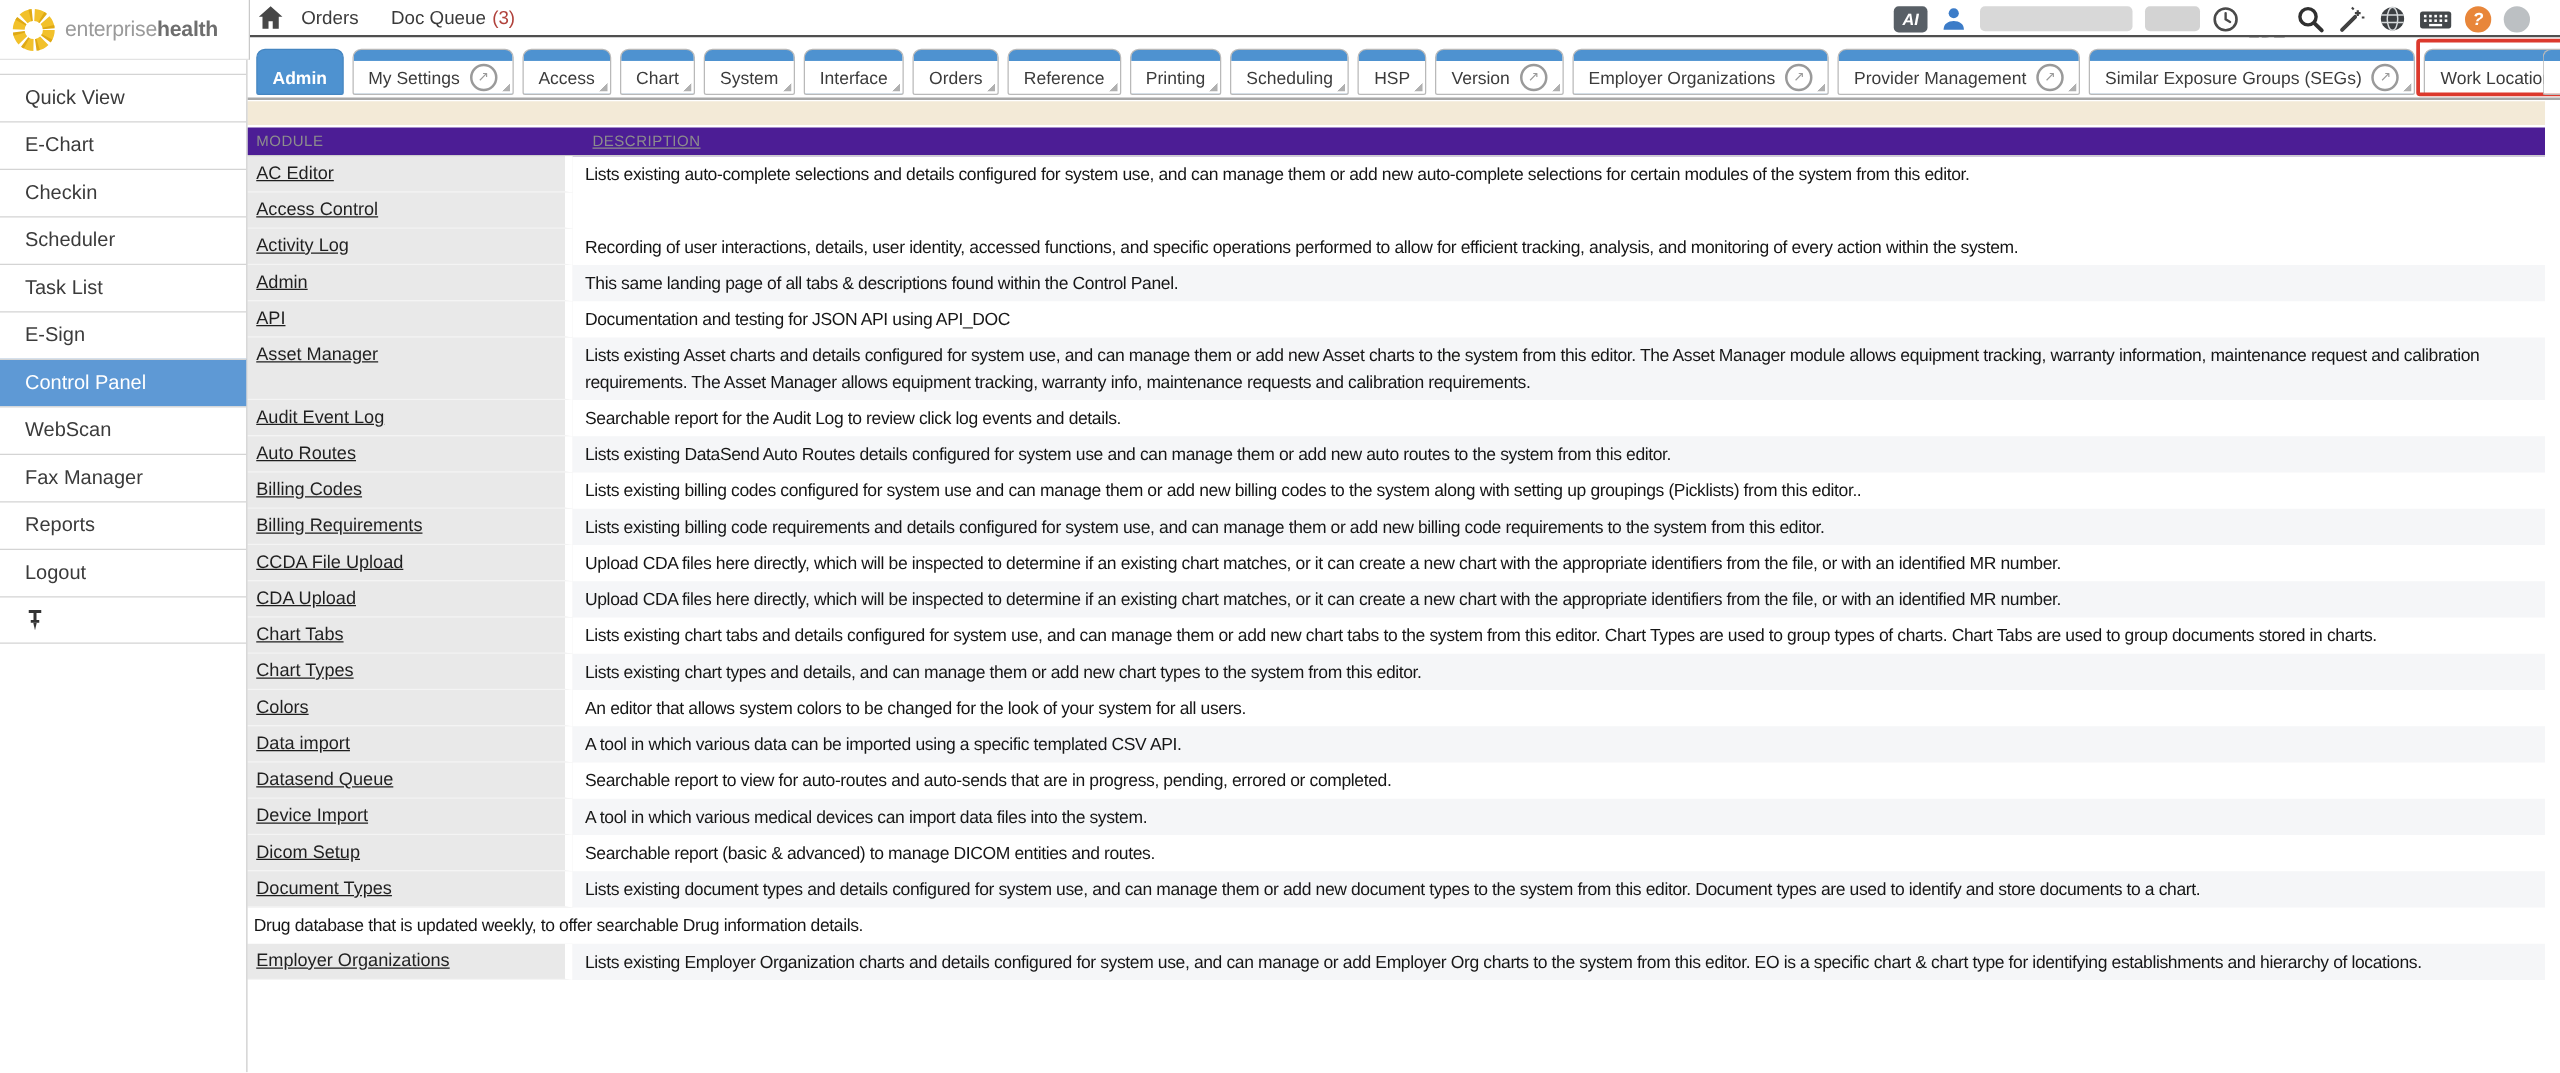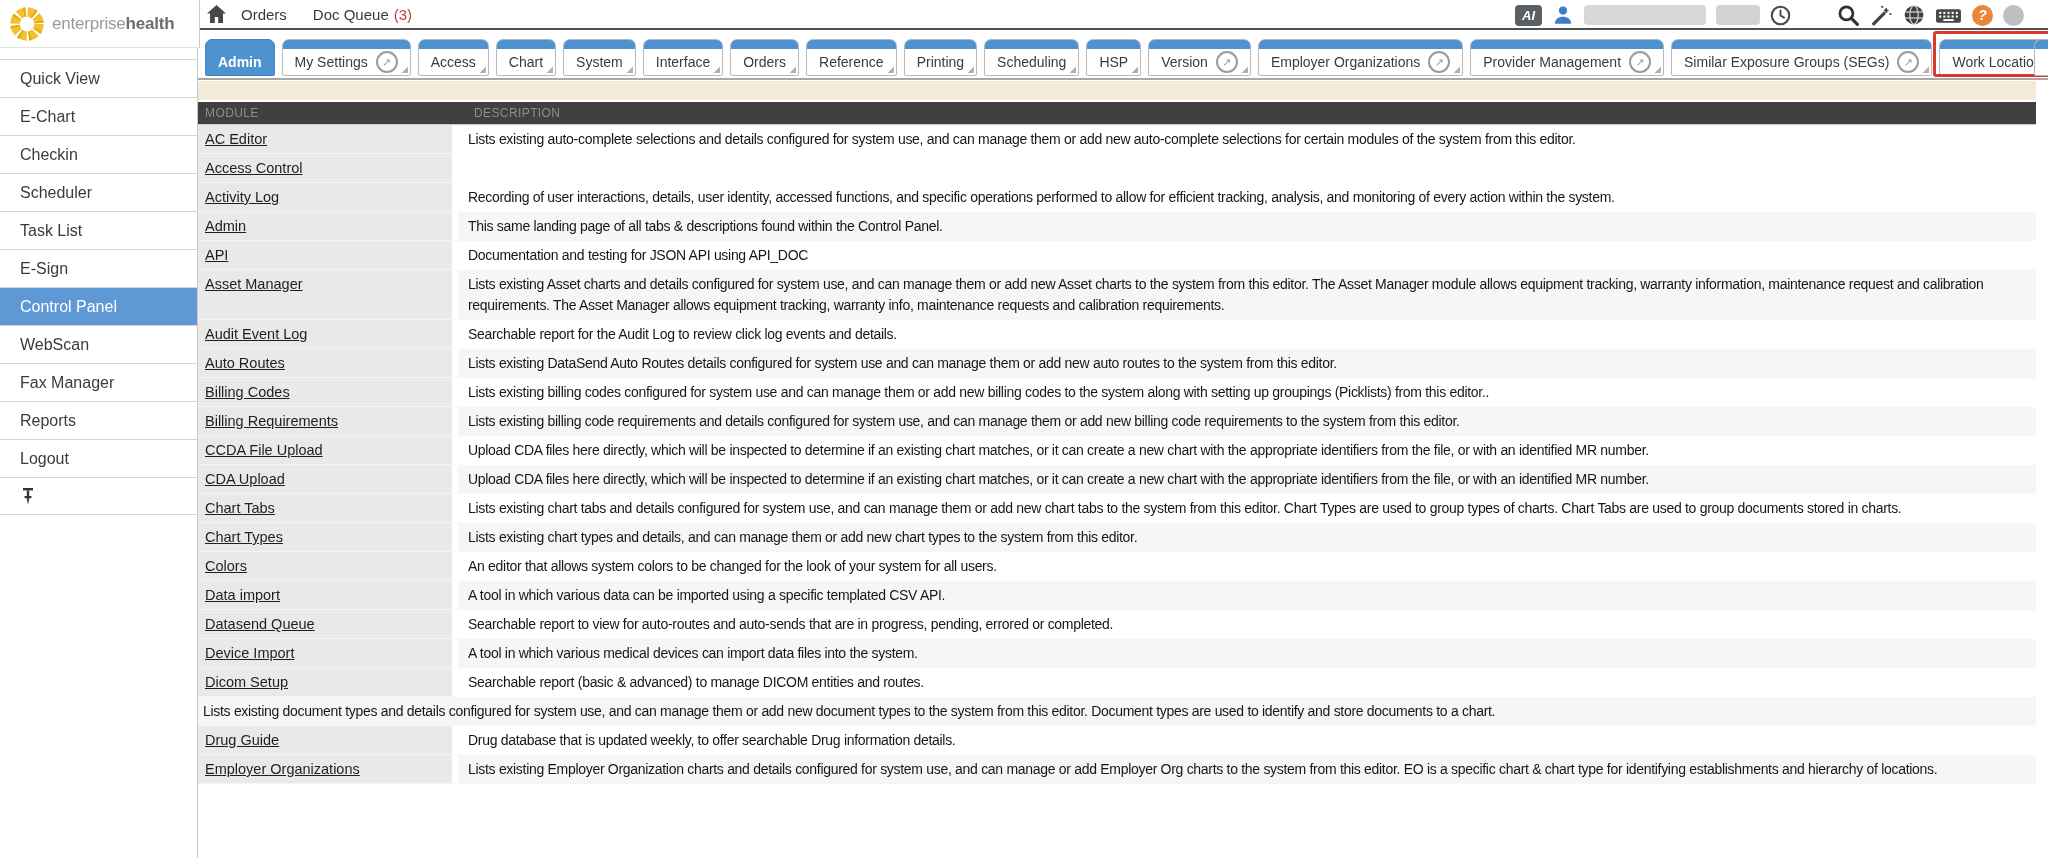--- a/index.html
+++ b/index.html
@@ -56,24 +56,24 @@
   .side-item { height:38px; box-sizing:border-box; border-top:1px solid #d4d4d4; display:flex; align-items:center;
                padding-left:20px; font-size:16px; color:#3b3b3b; cursor:pointer; }
   .side-item.active { background:#5e99d5; color:#fff; }
   .side-pin { height:38px; box-sizing:border-box; border-top:1px solid #d4d4d4; border-bottom:1px solid #d4d4d4;
               display:flex; align-items:center; padding-left:20px; cursor:pointer; }
 
   
   .content { position:absolute; left:183px; top:80px; right:0; bottom:0; background:#fff;
              box-sizing:border-box; padding:0 12px 0 10px; overflow:hidden; }
   .beige-bar { height:19px; margin-top:1px; margin-bottom:2px; background:#f3ead7; }
-  .thead { display:flex; height:22px; align-items:center; background:#404040; border-bottom:1px solid #cdcdcd;
+  .thead { display:flex; height:22px; align-items:center; background:#4c1d95; border-bottom:1px solid #cdcdcd;
            color:#8d8d8d; font-size:12px; letter-spacing:0.4px; }
   .th-mod { flex:0 0 271px; box-sizing:border-box; padding-left:12px; }
-  .th-desc { flex:1; padding-left:10px; }
+  .th-desc { flex:1; padding-left:10px;text-decoration:underline; }
   .trow { display:flex; min-height:29px; }
   .cell-mod { flex:0 0 265px; box-sizing:border-box; background:#e9e9e9; border-right:6px solid #ffffff;
               border-bottom:1px solid #f4f4f4; padding:5px 10px 0 12px; }
   .mod-link { color:#1f1f1f; font-size:14.5px; text-decoration:underline; cursor:pointer; }
   .cell-desc { flex:1; box-sizing:border-box; padding:4px 10px; font-size:14px; letter-spacing:-0.3px;
                line-height:21px; color:#161616; display:flex; align-items:center; }
   .trow:nth-child(even) .cell-desc { background:#f5f6f8; }
 
   svg { display:block; }
 </style>
@@ -420,26 +420,26 @@
         </div>
         <div class="cell-desc">A tool in which various medical devices can import data files into the system.</div>
       </div>
         <div class="trow">
         <div class="cell-mod">
           <a class="mod-link">Dicom Setup</a>
         </div>
         <div class="cell-desc">Searchable report (basic &amp; advanced) to manage DICOM entities and routes.</div>
       </div>
         <div class="trow">
+        <div class="cell-mod">
+          <a class="mod-link">Document Types</a>
+        </div>
         <div class="cell-desc">Lists existing document types and details configured for system use, and can manage them or add new document types to the system from this editor. Document types are used to identify and store documents to a chart.</div>
       </div>
         <div class="trow">
-        <div class="cell-mod">
-          <a class="mod-link">Drug Guide</a>
-        </div>
         <div class="cell-desc">Drug database that is updated weekly, to offer searchable Drug information details.</div>
       </div>
         <div class="trow">
         <div class="cell-mod">
           <a class="mod-link">Employer Organizations</a>
         </div>
         <div class="cell-desc">Lists existing Employer Organization charts and details configured for system use, and can manage or add Employer Org charts to the system from this editor. EO is a specific chart &amp; chart type for identifying establishments and hierarchy of locations.</div>
       </div>
       </div>
   </div>

